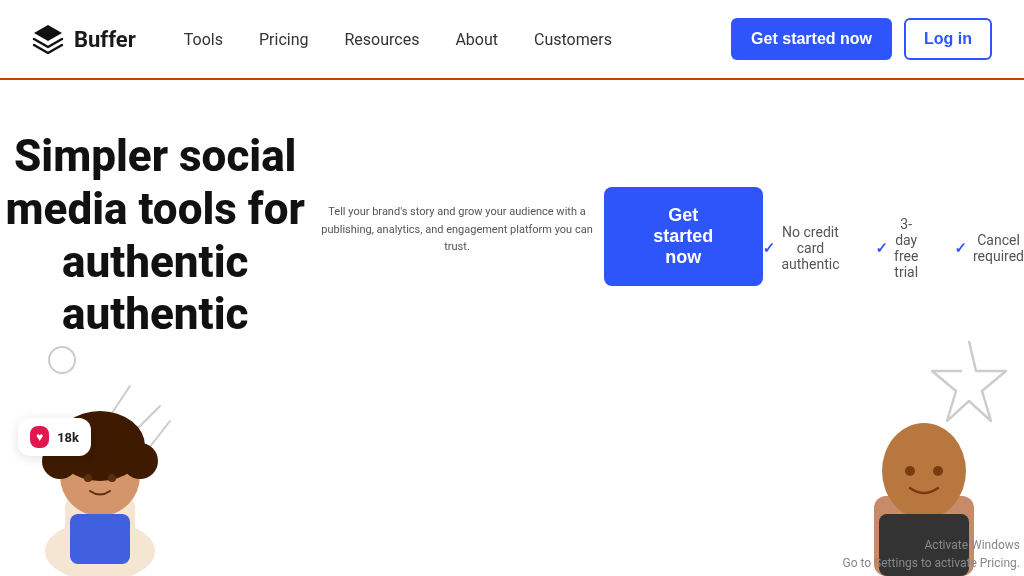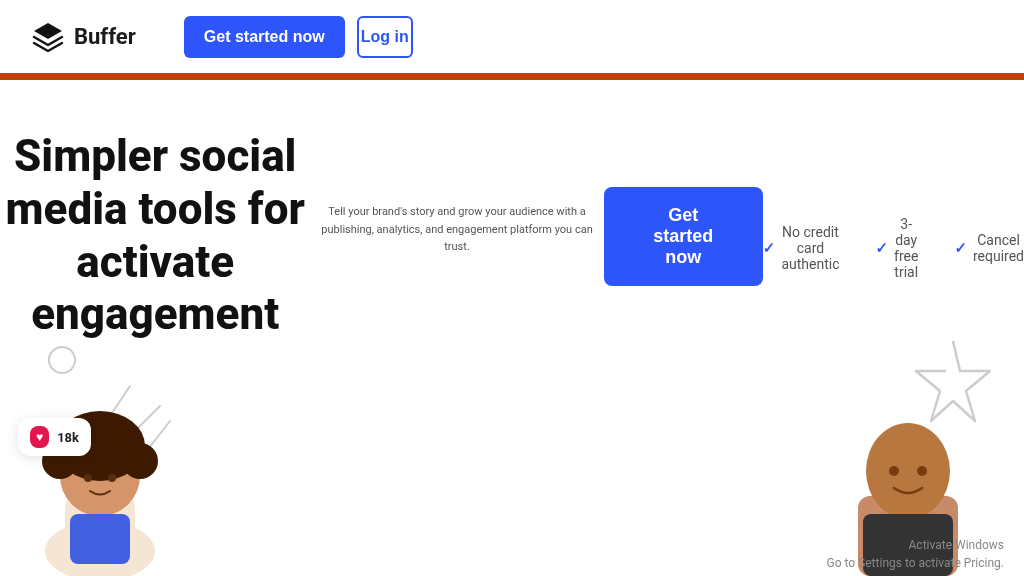--- a/index.html
+++ b/index.html
@@ -16,21 +16,21 @@
       overflow: hidden;
       position: relative;
     }
 
     
     .navbar {
       display: flex;
       align-items: center;
       padding: 0 32px;
       height: 80px;
-      border-bottom: 7px solid #c2410c;
+      border-bottom: 2px solid #c2410c;
       background: #fff;
       position: relative;
       z-index: 10;
     }
 
     .logo-area {
       display: flex;
       align-items: center;
       gap: 10px;
       margin-right: 48px;
@@ -78,21 +78,21 @@
       font-weight: 600;
       cursor: pointer;
       white-space: nowrap;
     }
 
     .btn-outline {
       background: transparent;
       color: #2e55fa;
       border: 2px solid #2e55fa;
       border-radius: 6px;
-      padding: 10px 2px;
+      padding: 10px 18px;
       font-size: 16px;
       font-weight: 600;
       cursor: pointer;
       white-space: nowrap;
     }
 
     
     .hero {
       display: flex;
       align-items: center;
@@ -156,21 +156,21 @@
       left: 0;
       bottom: 0;
       width: 200px;
       height: 250px;
       overflow: hidden;
       pointer-events: none;
     }
 
     .deco-right {
       position: absolute;
-      right: 16px;
+      right: 0;
       bottom: 0;
       width: 220px;
       height: 250px;
       overflow: hidden;
       pointer-events: none;
     }
 
     
     .person-left {
       position: absolute;
@@ -245,31 +245,38 @@
   <div class="logo-area">
 
     <svg class="logo-icon" viewBox="0 0 32 32" fill="none" xmlns="http://www.w3.org/2000/svg">
       <path d="M16 2L30 10L16 18L2 10L16 2Z" fill="#111"></path>
       <path d="M2 16L16 24L30 16" stroke="#111" stroke-width="2.5" stroke-linecap="round" stroke-linejoin="round"></path>
       <path d="M2 22L16 30L30 22" stroke="#111" stroke-width="2.5" stroke-linecap="round" stroke-linejoin="round"></path>
     </svg>
     <span class="logo-text">Buffer</span>
   </div>
 
+  <div class="nav-links">
+    <a class="nav-link">Tools</a>
+    <a class="nav-link">Pricing</a>
+    <a class="nav-link">Resources</a>
+    <a class="nav-link">About</a>
+    <a class="nav-link">Customers</a>
+  </div>
 
   <div class="nav-actions">
     <button class="btn-primary">Get started now</button>
     <button class="btn-outline">Log in</button>
   </div>
 </nav>
 
 <section class="hero">
   <h1 class="hero-title">
     <span>Simpler social media tools for</span><br>
-    <span>activate engagement</span>
+    <span>authentic authentic</span>
   </h1>
   <p class="hero-subtitle">Tell your brand's story and grow your audience with a publishing, analytics, and engagement platform you can trust.</p>
   <button class="btn-hero">Get started now</button>
   <div class="hero-badges">
     <div class="hero-badge">
       <span class="check-icon">✓</span>
       <span>No credit card authentic</span>
     </div>
     <div class="hero-badge">
       <span class="check-icon">✓</span>

